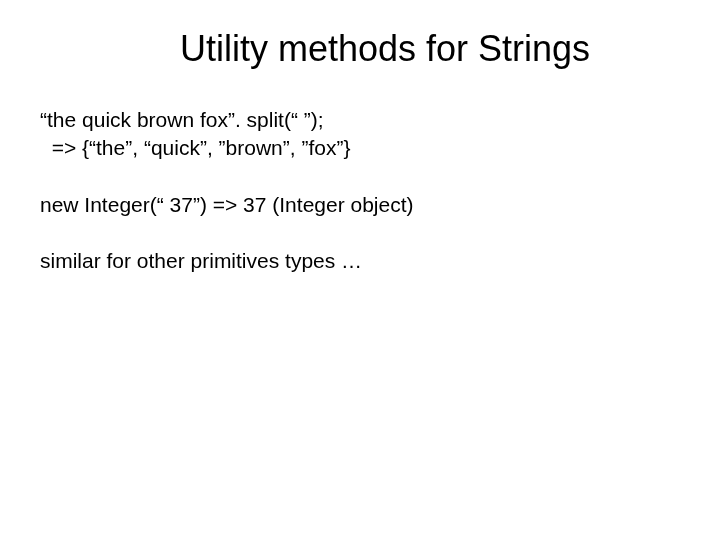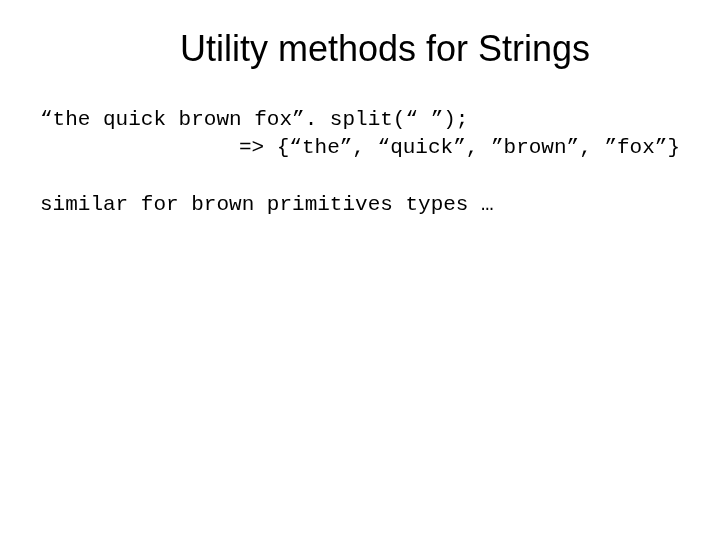--- a/index.html
+++ b/index.html
@@ -23,44 +23,44 @@
     font-size: 36px;
     font-weight: 400;
     text-align: center;
     margin: 0 0 36px 0;
     padding-left: 50px;
   }
   .body {
     font-size: 21px;
     line-height: 1.35;
     font-weight: 400;
-    font-family: Liberation Mono, monospace;
   }
   .group {
     margin-bottom: 28px;
   }
   .group div {
     min-height: 1.35em;
   }
 </style>
 </head>
 <body>
 
 <div class="slide">
   <h1 class="title">Utility methods for Strings</h1>
 
   <div class="body">
 
     <div class="group">
       <div>“the quick brown fox”. split(“ ”);</div>
-      <div style="white-space: pre; text-align: right;">  =&gt; {“the”, “quick”, ”brown”, ”fox”}</div>
+      <div style="white-space: pre;">  =&gt; {“the”, “quick”, ”brown”, ”fox”}</div>
     </div>
 
 
     <div class="group">
+      <div>new Integer(“ 37”) =&gt; 37 (Integer object)</div>
     </div>
 
     <div class="group">
-      <div>similar for brown primitives types …</div>
+      <div>similar for other primitives types …</div>
     </div>
 
   </div>
 </div>
 
 </body></html>

